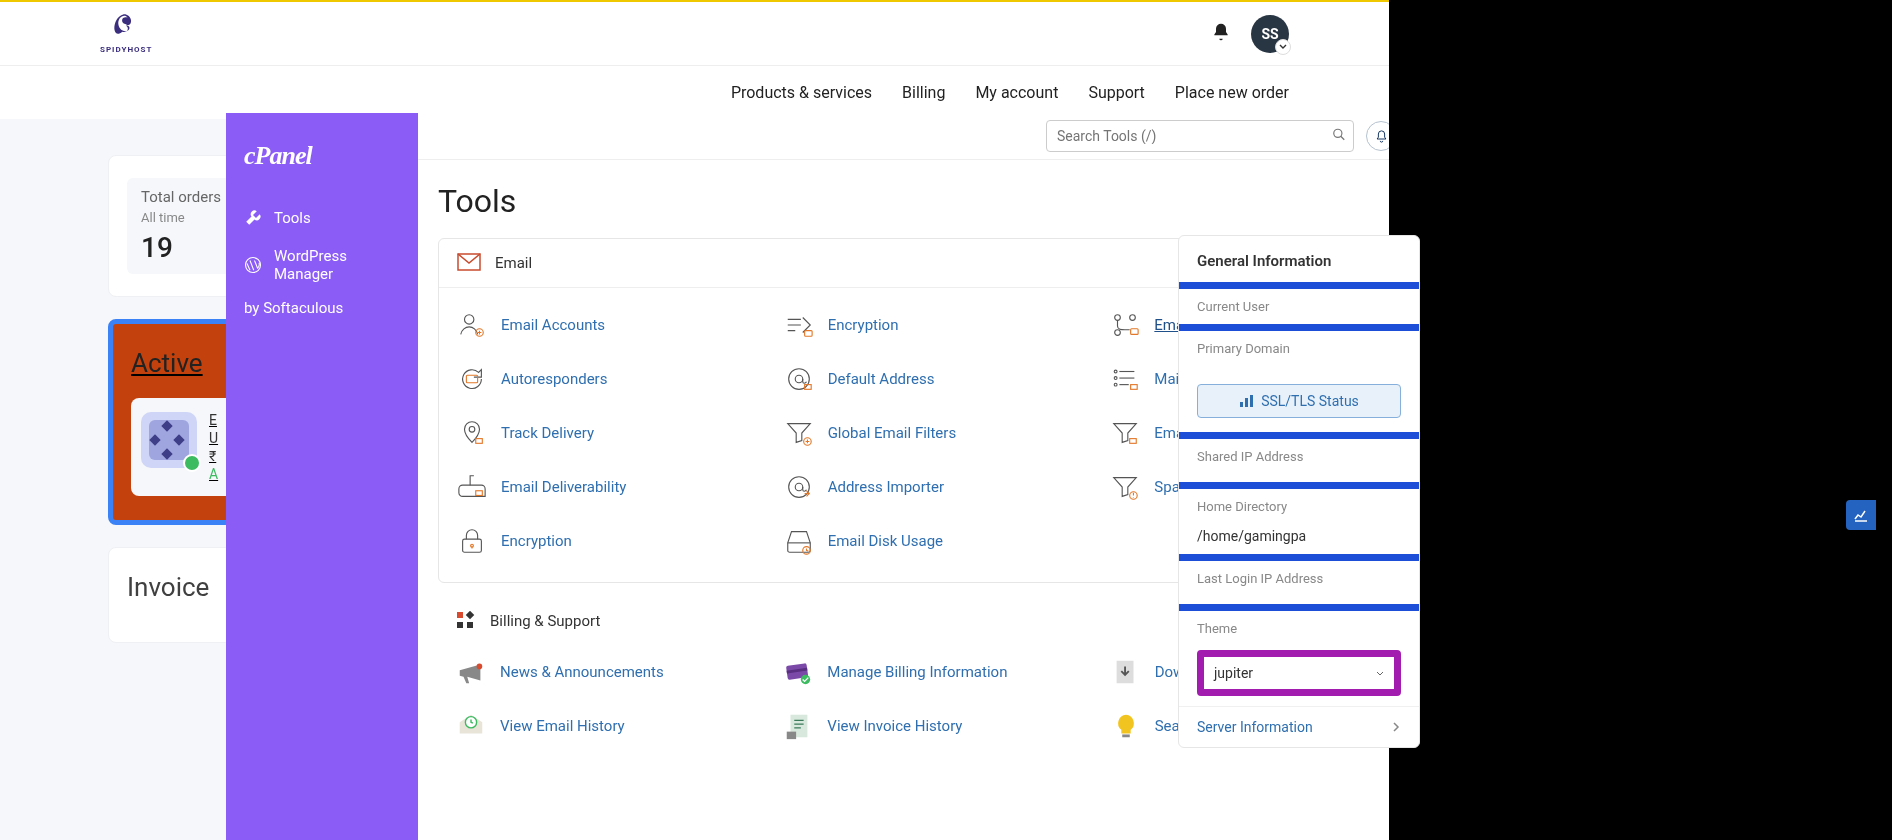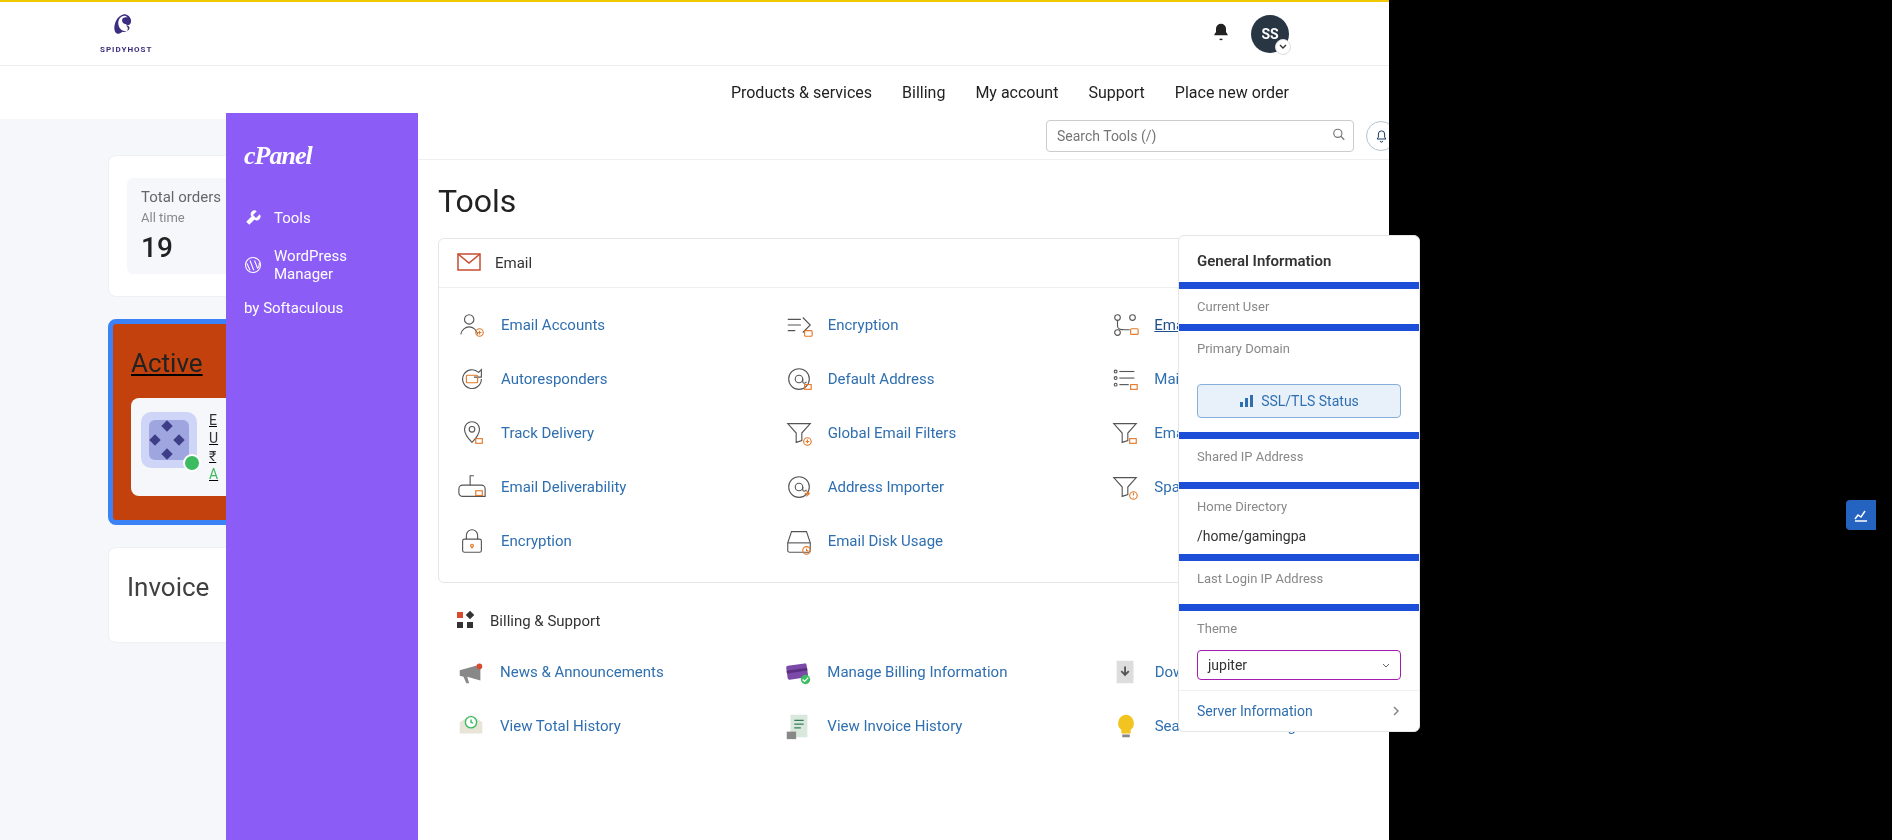--- a/index.html
+++ b/index.html
@@ -65,21 +65,21 @@
 .tool-label { font-size: 15px; color: #2f6fb0; }
 .tool-label.hover { text-decoration: underline; color: #205089; }
 
 .right-black { position: absolute; top: 0; right: 0; width: 503px; bottom: 0; background: #000; }
 .info-panel { position: absolute; top: 235px; left: 1178px; width: 242px; background: #fff; border: 1px solid #e6e6e6; border-radius: 6px; }
 .info-head { padding: 16px 18px 12px 18px; font-size: 15px; font-weight: 600; color: #333; }
 .info-row { padding: 10px 18px; font-size: 13px; color: #555; border-top: 7px solid #1d4ed8; }
 .info-row.tight { color: #888; }
 .ssl-btn { margin: 10px 18px 14px 18px; border: 1px solid #86b0db; background: #e8f1fa; color: #2f6fb0; border-radius: 4px; height: 34px; display: flex; align-items: center; justify-content: center; gap: 8px; font-size: 14px; cursor: pointer; }
 .info-val { padding: 4px 18px 10px 18px; font-size: 14px; color: #333; }
-.theme-select { margin: 4px 18px 10px 18px; border: 1px solid #a21caf; border-radius: 4px; height: 30px; display: flex; align-items: center; padding: 0 10px; font-size: 14px; color: #333; justify-content: space-between; }
+.theme-select { margin: 4px 18px 10px 18px; border: 7px solid #a21caf; border-radius: 4px; height: 46px; display: flex; align-items: center; padding: 0 10px; font-size: 14px; color: #333; justify-content: space-between; }
 .server-row { padding: 12px 18px; font-size: 14px; color: #2f6fb0; display: flex; justify-content: space-between; align-items: center; border-top: 1px solid #f0f0f0; cursor: pointer; }
 .fab-box { position: absolute; right: 16px; top: 500px; width: 30px; height: 30px; background: #2563c0; border-radius: 4px 0 0 4px; display: flex; align-items: center; justify-content: center; }
 .icon-line { stroke: #555; stroke-width: 1.2; fill: none; }
 .icon-orange { stroke: #e37829; fill: none; stroke-width: 1.2; }
 </style>
 </head>
 <body>
 
 <div class="yellow-bar"></div>
 
@@ -360,21 +360,21 @@
               <path d="M15 10v8m-4-3l4 4 4-4" stroke="#555" stroke-width="2" fill="none"></path>
             </svg></span>
           <span class="tool-label">Download Resources</span>
         </div>
       <div class="tool-item">
           <span class="tool-icon"><svg viewBox="0 0 32 32">
               <path d="M16 4l12 8v12H4V12z" fill="#e8e4d8"></path>
               <circle cx="16" cy="12" r="6" fill="#fff" stroke="#3dbb61" stroke-width="1.5"></circle>
               <path d="M16 9v3l2 1" stroke="#3dbb61" stroke-width="1.5" fill="none"></path>
             </svg></span>
-          <span class="tool-label">View Total History</span>
+          <span class="tool-label">View Email History</span>
         </div>
       <div class="tool-item">
           <span class="tool-icon"><svg viewBox="0 0 32 32">
               <rect x="8" y="4" width="18" height="24" fill="#d8e8dc"></rect>
               <path d="M12 10h10M12 14h10M12 18h7" stroke="#3a7a5a" stroke-width="1.5"></path>
               <rect x="4" y="22" width="10" height="8" fill="#888"></rect>
             </svg></span>
           <span class="tool-label">View Invoice History</span>
         </div>
       <div class="tool-item">

